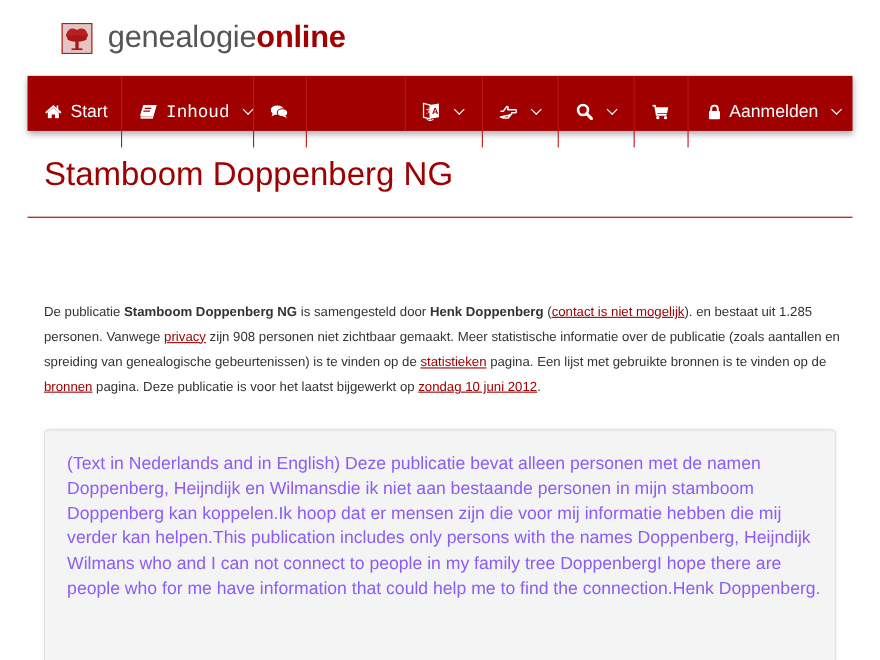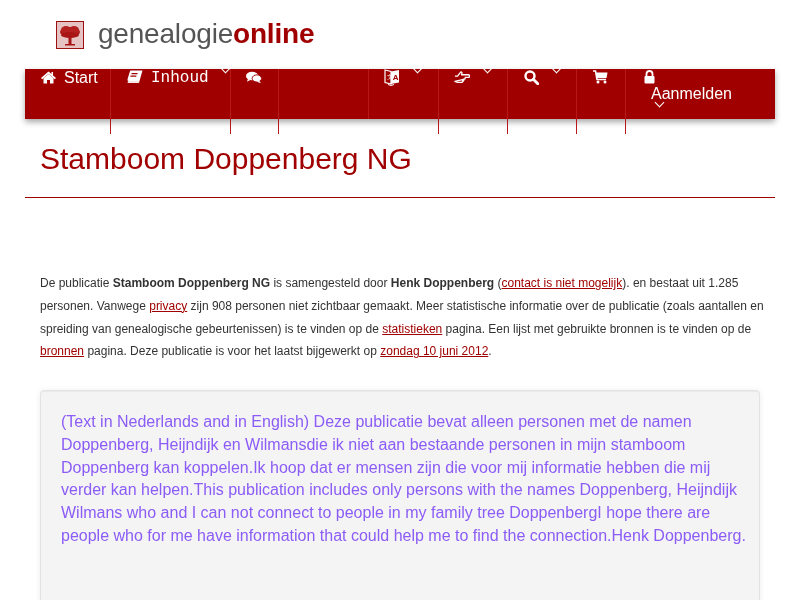--- a/index.html
+++ b/index.html
@@ -10,23 +10,23 @@
     .header { position: absolute; left: 11px; top: 0; width: 800px; height: 69px; }
     .logo-icon { position: absolute; left: 45px; top: 21px; width: 28px; height: 28px;
       border: 1px solid #9b1010; background: #e8c8c8; overflow: hidden; }
     .logo-icon svg { display: block; }
     .logo-text { position: absolute; left: 87px; top: 17px; font-size: 28px; line-height: 34px; color: #555555; letter-spacing: -0.2px; }
     .logo-text .strong { color: #a00000; font-weight: bold; }
 
     
     .navbar { position: absolute; left: 25px; top: 69px; width: 750px; height: 50px; background: #a00000;
       box-shadow: 0 3px 6px rgba(0,0,0,0.35); display: flex; }
-    .nav-item { height: 65px; display: flex; color: #ffffff; font-size: 16px;
+    .nav-item { height: 65px; display: flex; align-items: center; color: #ffffff; font-size: 16px;
       border-right: 1px solid #b81818; position: relative; cursor: pointer; }
-    .nav-item:last-child { border-right: none; flex-direction: column; }
+    .nav-item:last-child { border-right: none; }
     .nav-item .ico { display: inline-flex; align-items: center; justify-content: center; width: 16px; height: 16px; }
     .nav-item .lbl { margin-left: 8px; }
     .nav-item .chev { display: inline-block; width: 7px; height: 7px; border-right: 1.4px solid #ffffff; border-bottom: 1.4px solid #ffffff;
       transform: rotate(45deg); margin-top: -4px; }
     .nav-spacer { height: 50px; border-right: 1px solid #b81818; }
 
     
     .page-title { position: absolute; left: 40px; top: 141px; font-size: 30px; line-height: 36px; color: #a00000; font-weight: normal; }
     .title-rule { position: absolute; left: 25px; top: 197px; width: 750px; height: 1px; background: #a00000; }
 

